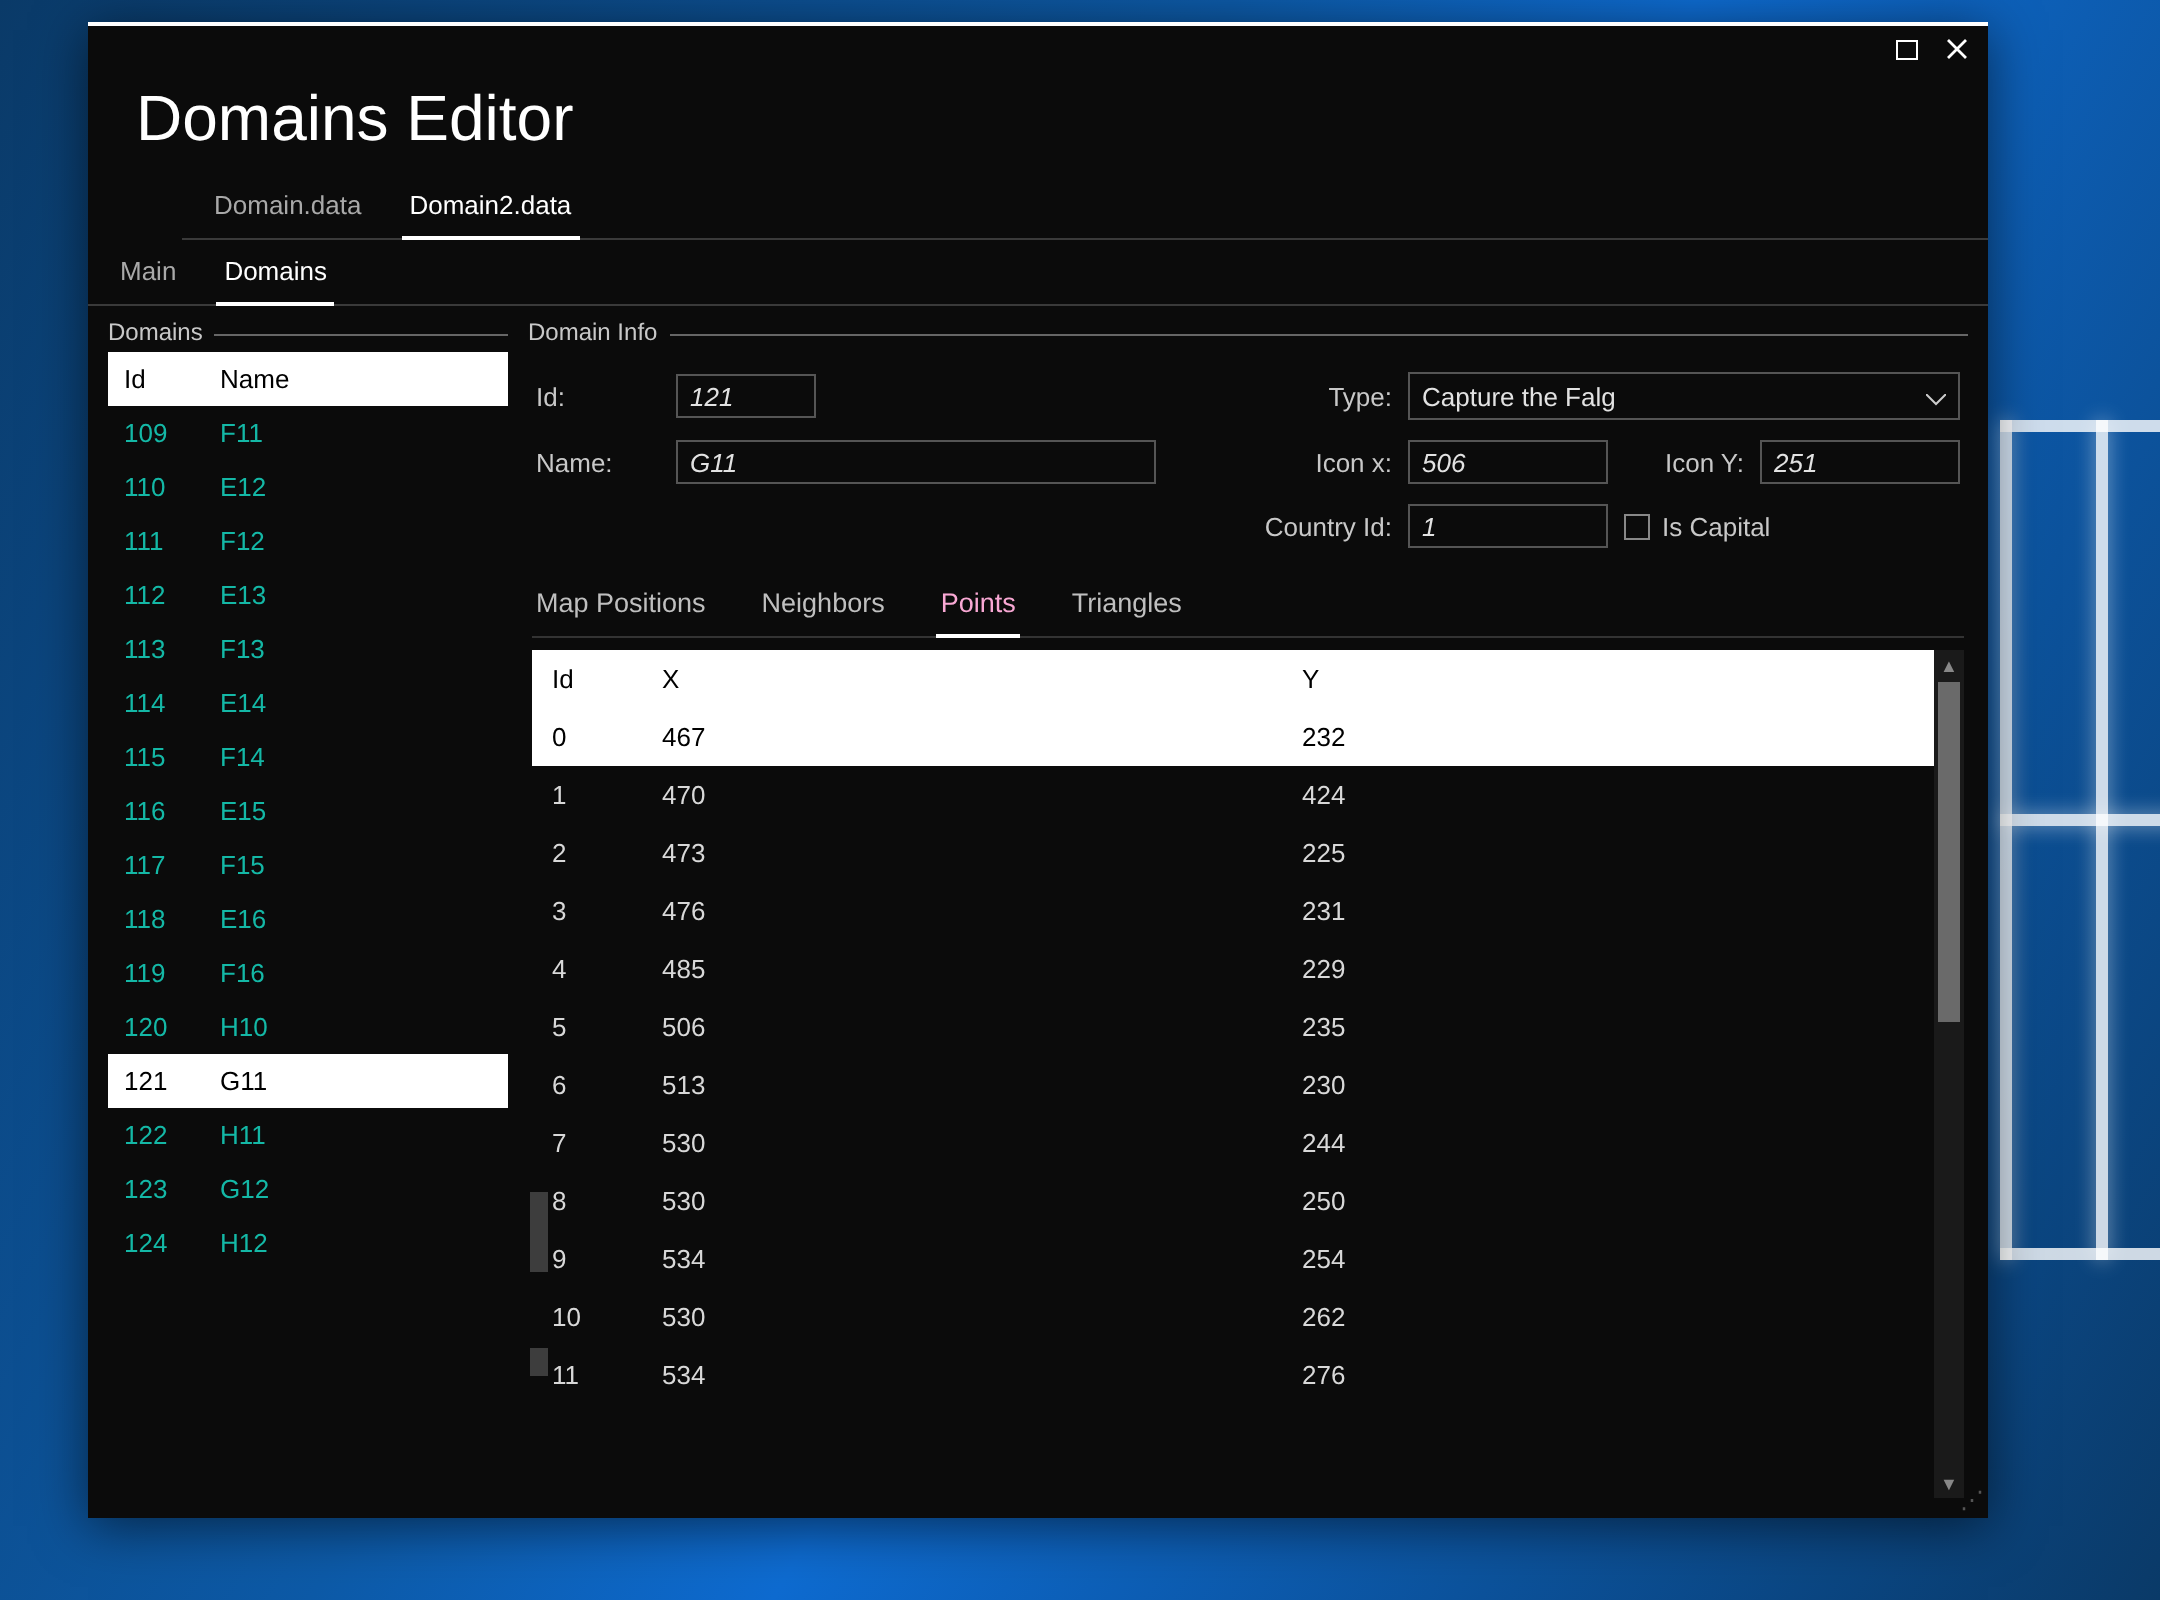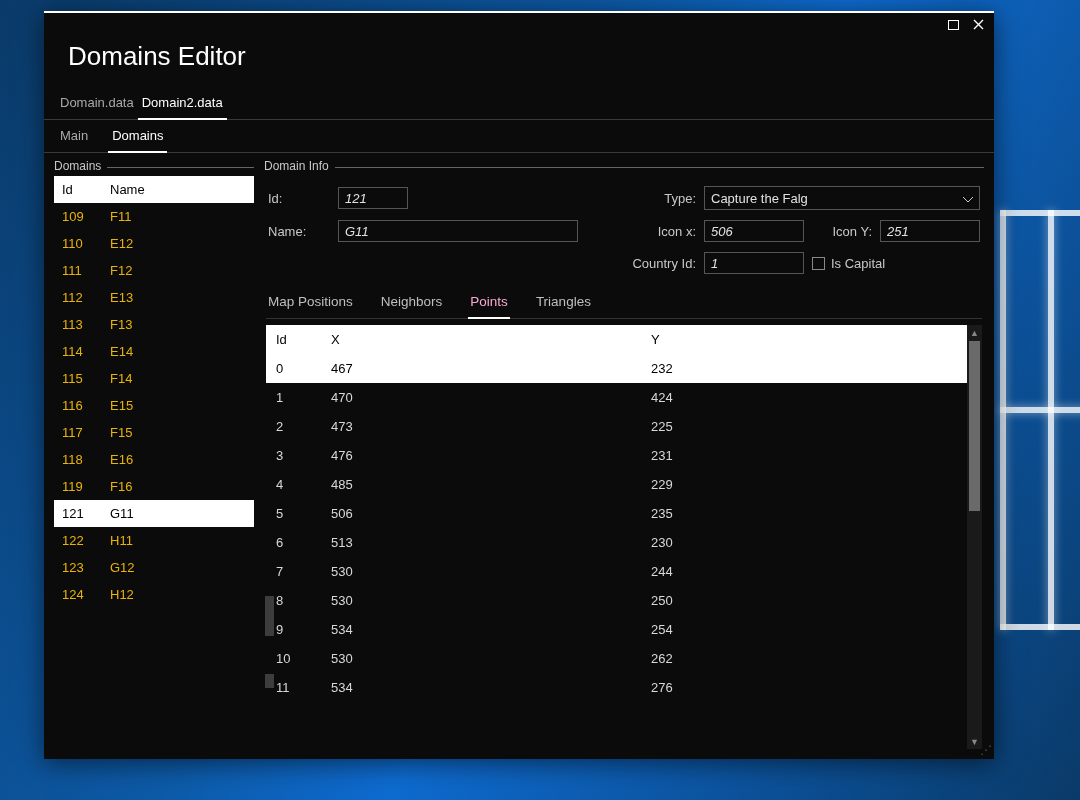--- a/index.html
+++ b/index.html
@@ -29,27 +29,28 @@
     box-shadow: 0 4px 25px rgba(0,0,0,0.55);
     display:flex; flex-direction:column;
   }
   .titlebar {
     height:34px; display:flex; align-items:flex-start; justify-content:flex-end;
     padding:6px 10px 0 0; gap:14px; color:#fff;
   }
   .titlebar .winbtn { cursor:pointer; font-size:12px; }
   .app-title {
     position:absolute; left:24px; top:28px;
-    color:#fff; font-size:26px; font-weight:300;
+    color:#fff; font-size:32px; font-weight:300;
   }
   .file-tabs {
     margin-top:42px; padding:0 12px;
-    display:flex; gap:0;
+    display:flex; gap:16px;
     border-bottom:1px solid #3a3a3a;
     font-size:13px;
+    margin-left:47px;
   }
   .file-tab { padding:6px 4px 8px 4px; color:#a9a9a9; cursor:pointer; }
   .file-tab.active { color:#fff; border-bottom:2px solid #fff; margin-bottom:-1px; }
 
   .page-tabs {
     padding:0 12px; display:flex; gap:16px;
     border-bottom:1px solid #3a3a3a;
   }
   .page-tab { padding:8px 4px; color:#a9a9a9; cursor:pointer; }
   .page-tab.active { color:#fff; border-bottom:2px solid #fff; margin-bottom:-1px; }
@@ -71,21 +72,21 @@
     margin-top:4px;
     height:512px;
     overflow:hidden;
     position:relative;
   }
   .listhead, .listrow {
     display:grid; grid-template-columns:48px 1fr;
     padding:6px 8px;
   }
   .listhead { background:#fff; color:#000; font-weight:400; }
-  .listrow { color:#eab308; cursor:pointer; }
+  .listrow { color:#14b8a6; cursor:pointer; }
   .listrow.selected { background:#fff; color:#000; }
   .list-scroll-track {
     position:absolute; right:-10px; top:0; width:10px; height:100%;
   }
   .list-thumb { position:absolute; right:0; width:9px; background:#3d3d3d; }
   .main {
     flex:1; display:flex; flex-direction:column; overflow:hidden;
   }
   .info-grid {
     display:grid;
@@ -213,20 +214,24 @@
                 <span>117</span>
                 <span>F15</span>
               </div>
               <div class="listrow">
                 <span>118</span>
                 <span>E16</span>
               </div>
               <div class="listrow">
                 <span>119</span>
                 <span>F16</span>
+              </div>
+              <div class="listrow">
+                <span>120</span>
+                <span>H10</span>
               </div>
               <div class="listrow selected">
                 <span>121</span>
                 <span>G11</span>
               </div>
               <div class="listrow">
                 <span>122</span>
                 <span>H11</span>
               </div>
               <div class="listrow">

